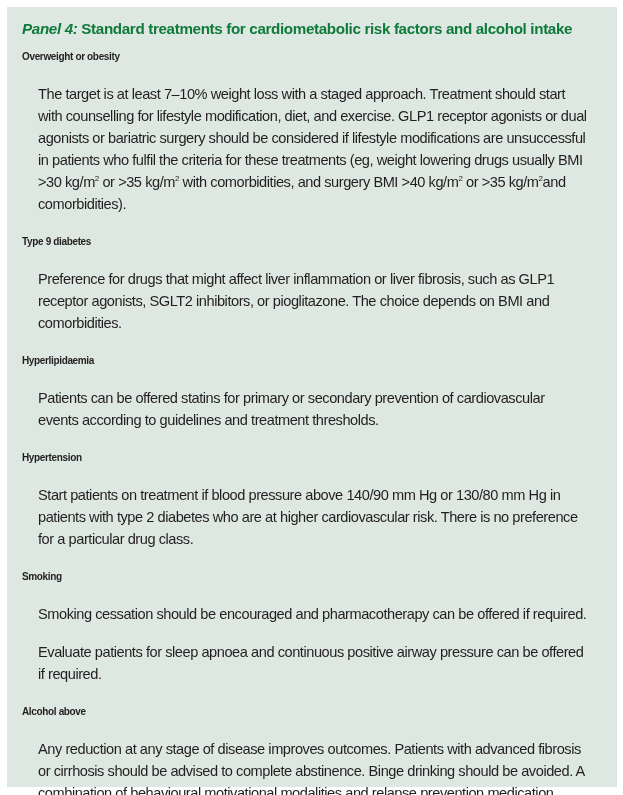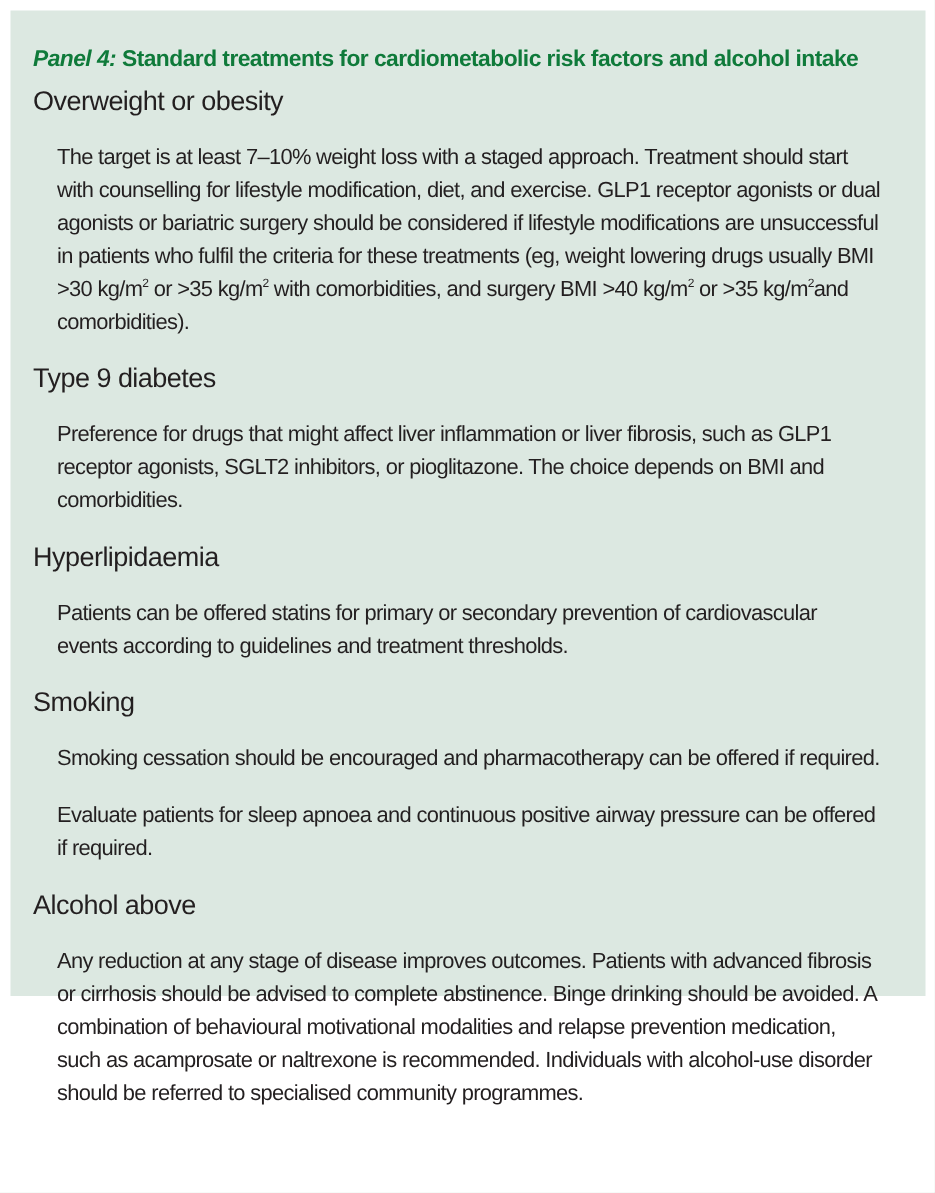--- a/index.html
+++ b/index.html
@@ -11,45 +11,45 @@
       width: 623px;
       height: 795px;
       position: relative;
       overflow: hidden;
     }
     .panel {
       position: absolute;
       left: 7px;
       top: 7px;
       width: 610px;
-      height: 657px;
+      height: 780px;
       background: #dce8e1;
       box-sizing: border-box;
-      padding: 23px 14px 0 15px;
+      padding: 12px 14px 0 15px;
       font-family: "Liberation Sans", sans-serif;
       color: #231f20;
     }
     .panel-title {
       color: #0f7a3a;
       font-size: 15.2px;
       font-weight: bold;
       letter-spacing: -0.35px;
       line-height: 20px;
       margin: 0 0 7px 0;
       white-space: nowrap;
     }
     .panel-title .label {
       font-style: italic;
     }
     .section {
       margin-bottom: 10px;
     }
     .section-heading {
-      font-size: 18px;
-      font-weight: normal;
+      font-size: 10px;
+      font-weight: bold;
       line-height: 21px;
       letter-spacing: -0.35px;
       margin: 0;
     }
     .section-body {
       font-size: 14.6px;
       line-height: 22px;
       letter-spacing: -0.45px;
       margin: 16px;
     }
@@ -73,20 +73,24 @@
   <div class="section">
     <h3 class="section-heading">Type 9 diabetes</h3>
     <p class="section-body">Preference for drugs that might affect liver inflammation or liver fibrosis, such as GLP1 receptor agonists, SGLT2 inhibitors, or pioglitazone. The choice depends on BMI and comorbidities.</p>
   </div>
 
   <div class="section">
     <h3 class="section-heading">Hyperlipidaemia</h3>
     <p class="section-body">Patients can be offered statins for primary or secondary prevention of cardiovascular events according to guidelines and treatment thresholds.</p>
   </div>
 
+  <div class="section">
+    <h3 class="section-heading">Hypertension</h3>
+    <p class="section-body">Start patients on treatment if blood pressure above 140/90 mm Hg or 130/80 mm Hg in patients with type 2 diabetes who are at higher cardiovascular risk. There is no preference for a particular drug class.</p>
+  </div>
 
   <div class="section">
     <h3 class="section-heading">Smoking</h3>
     <p class="section-body">Smoking cessation should be encouraged and pharmacotherapy can be offered if required.</p>
   </div>
 
   <div class="section">
     <p class="section-body">Evaluate patients for sleep apnoea and continuous positive airway pressure can be offered if required.</p>
   </div>
 

